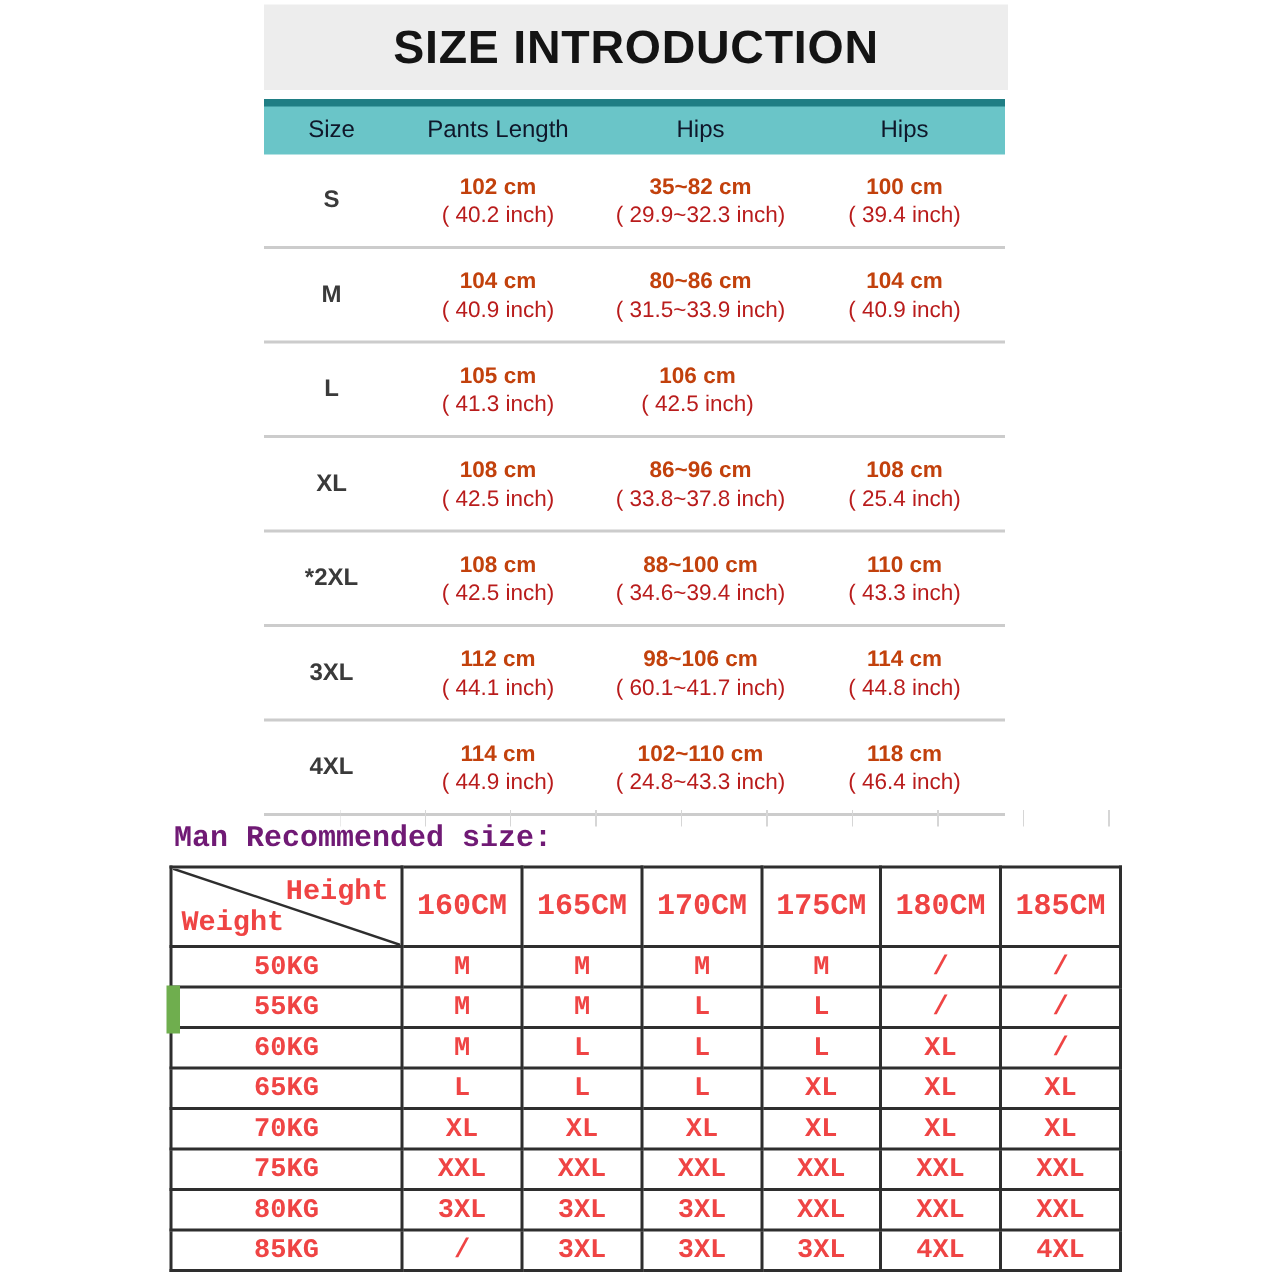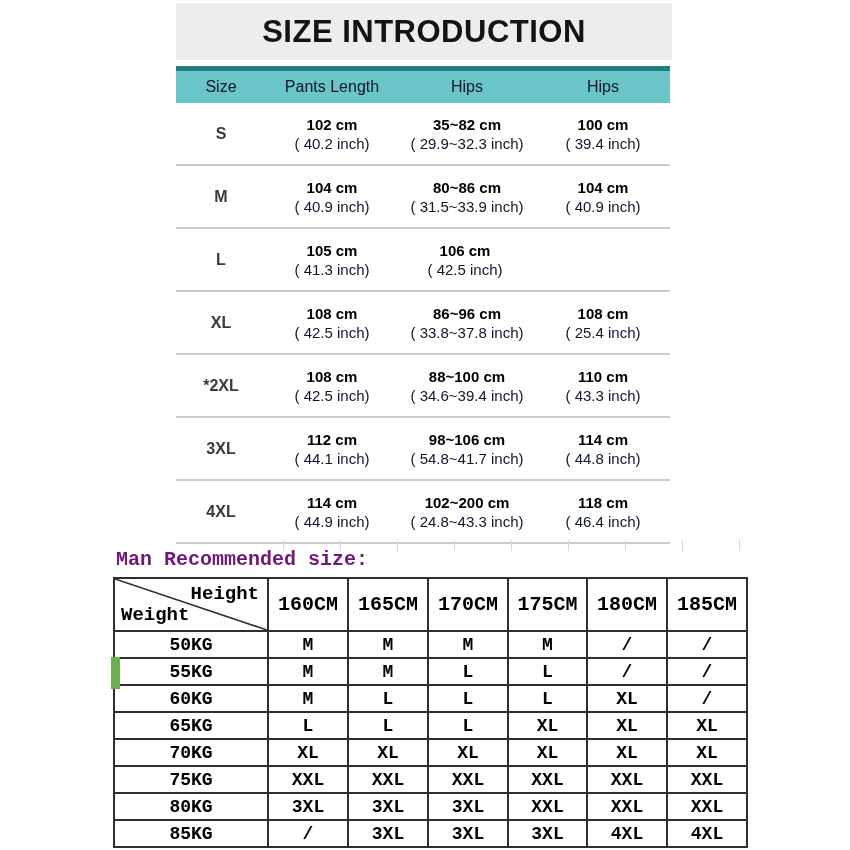--- a/index.html
+++ b/index.html
@@ -27,40 +27,40 @@
   .c0{width:90px}.c1{width:132px}.c2{width:138px}.c3{width:134px}
 
   
   .size-body { position:absolute; left:176px; top:103px; width:494px; }
   .size-row {
     display:flex; align-items:center; height:63px;
     box-sizing:border-box; border-bottom:2px solid #cccccc;
   }
   .size-row .cell { text-align:center; }
   .size-label { font-size:16px; font-weight:600; color:#3a3a3a; }
-  .cm  { display:block; font-size:15px; font-weight:700; color:#000000; line-height:19px; }
-  .inch{ display:block; font-size:15px; font-weight:400; color:#0f172a; line-height:19px; }
+  .cm  { display:block; font-size:15px; font-weight:700; color:#c2410c; line-height:19px; }
+  .inch{ display:block; font-size:15px; font-weight:400; color:#b91c1c; line-height:19px; }
 
   
   .tick-strip {
     position:absolute; left:227px; top:540px; width:519px; height:11px;
     background:repeating-linear-gradient(to right,
       transparent 0, transparent 56px, #d6d6d6 56px, #d6d6d6 57px);
   }
 
   
   .rec-caption {
     position:absolute; left:116px; top:548px;
     font-family:"Liberation Mono", monospace; font-weight:700;
     font-size:20px; color:#701a75; white-space:nowrap;
   }
   .rec-table {
     position:absolute; left:113px; top:577px; width:633px;
     border-collapse:collapse; table-layout:fixed;
-    font-family:"Liberation Mono", monospace; font-weight:700; color:#000000;
+    font-family:"Liberation Mono", monospace; font-weight:700; color:#ef4444;
   }
   .rec-table th, .rec-table td {
     border:2px solid #2e2e2e; text-align:center; padding:0;
     overflow:hidden; white-space:nowrap;
   }
   .rec-table thead th { height:51px; font-size:20px; font-weight:700; }
   .rec-table tbody td { height:25px; font-size:18px;margin-left:16px; }
   .corner { position:relative; }
   .corner svg { position:absolute; left:0; top:0; width:100%; height:100%; display:block; }
   .corner .h { position:absolute; top:4px;    right:8px; font-size:19px; }
@@ -163,36 +163,36 @@
     </div>
 
     <div class="size-row">
       <div class="cell c0 size-label">3XL</div>
       <div class="cell c1">
         <span class="cm">112 cm</span>
         <span class="inch">( 44.1 inch)</span>
       </div>
       <div class="cell c2">
         <span class="cm">98~106 cm</span>
-        <span class="inch">( 54.8~41.7 inch)</span>
+        <span class="inch">( 60.1~41.7 inch)</span>
       </div>
       <div class="cell c3">
         <span class="cm">114 cm</span>
         <span class="inch">( 44.8 inch)</span>
       </div>
     </div>
 
     <div class="size-row">
       <div class="cell c0 size-label">4XL</div>
       <div class="cell c1">
         <span class="cm">114 cm</span>
         <span class="inch">( 44.9 inch)</span>
       </div>
       <div class="cell c2">
-        <span class="cm">102~200 cm</span>
+        <span class="cm">102~110 cm</span>
         <span class="inch">( 24.8~43.3 inch)</span>
       </div>
       <div class="cell c3">
         <span class="cm">118 cm</span>
         <span class="inch">( 46.4 inch)</span>
       </div>
     </div>
   </div>
 
   <div class="tick-strip"></div>

